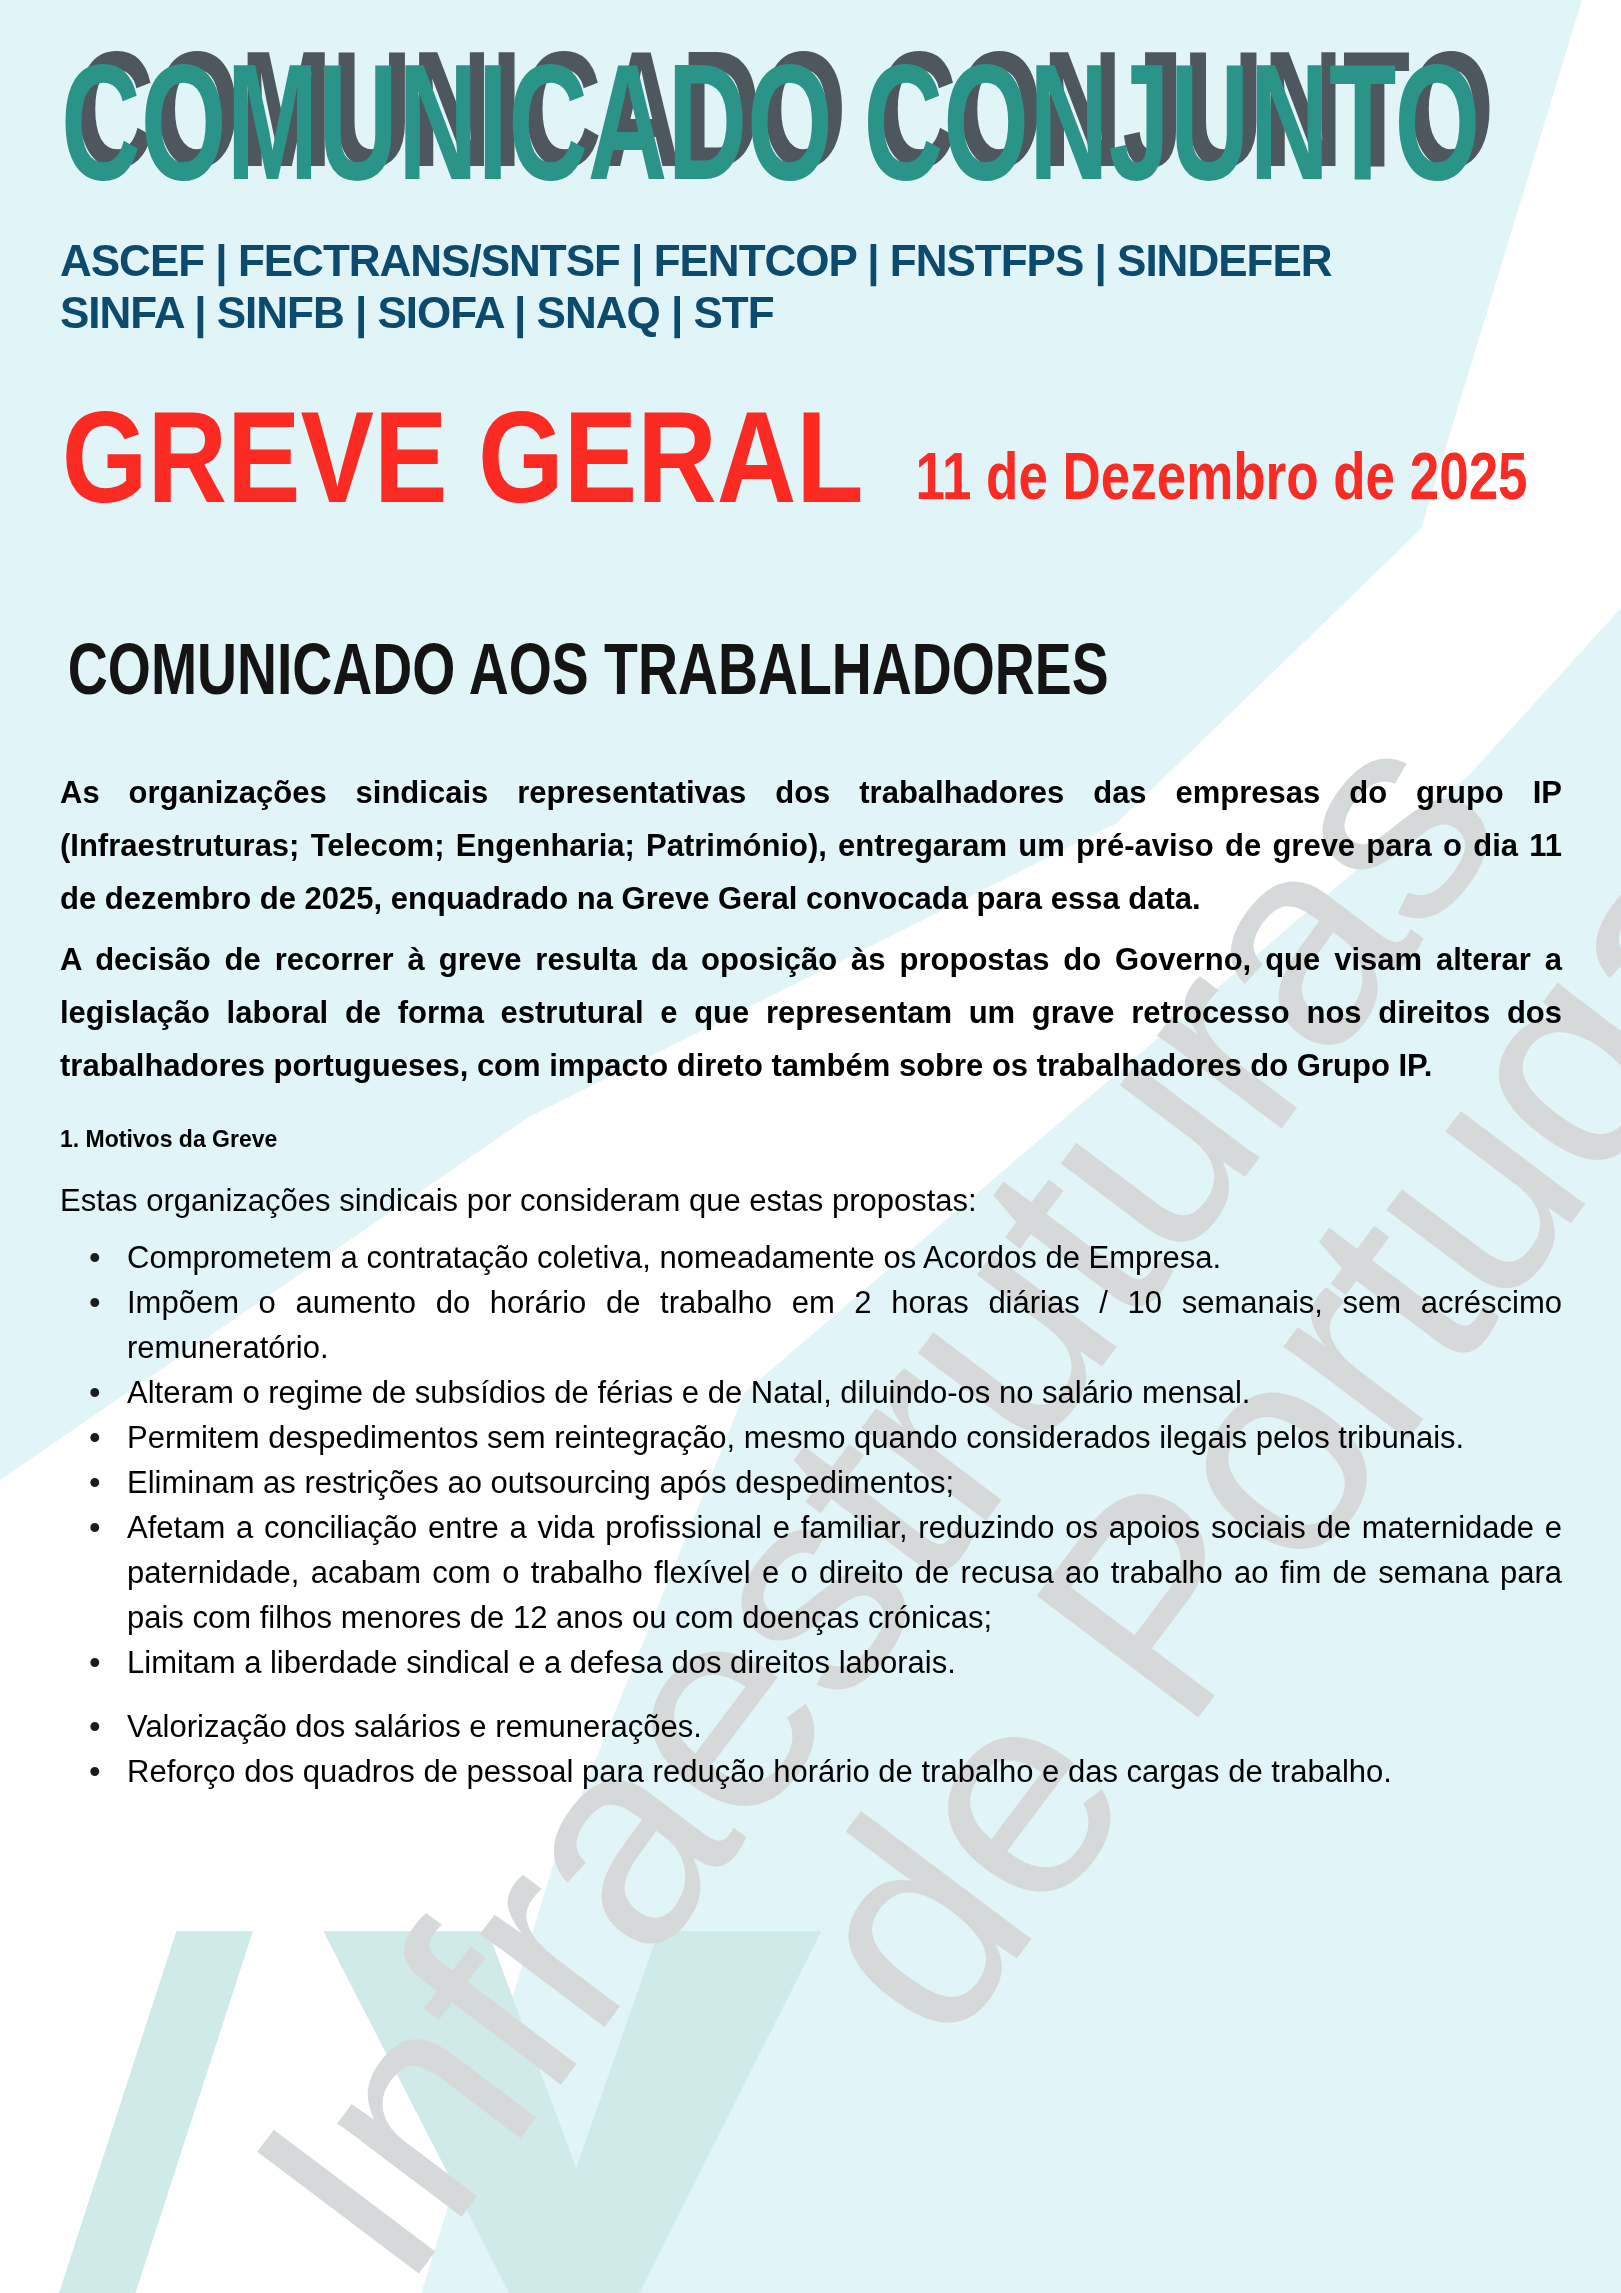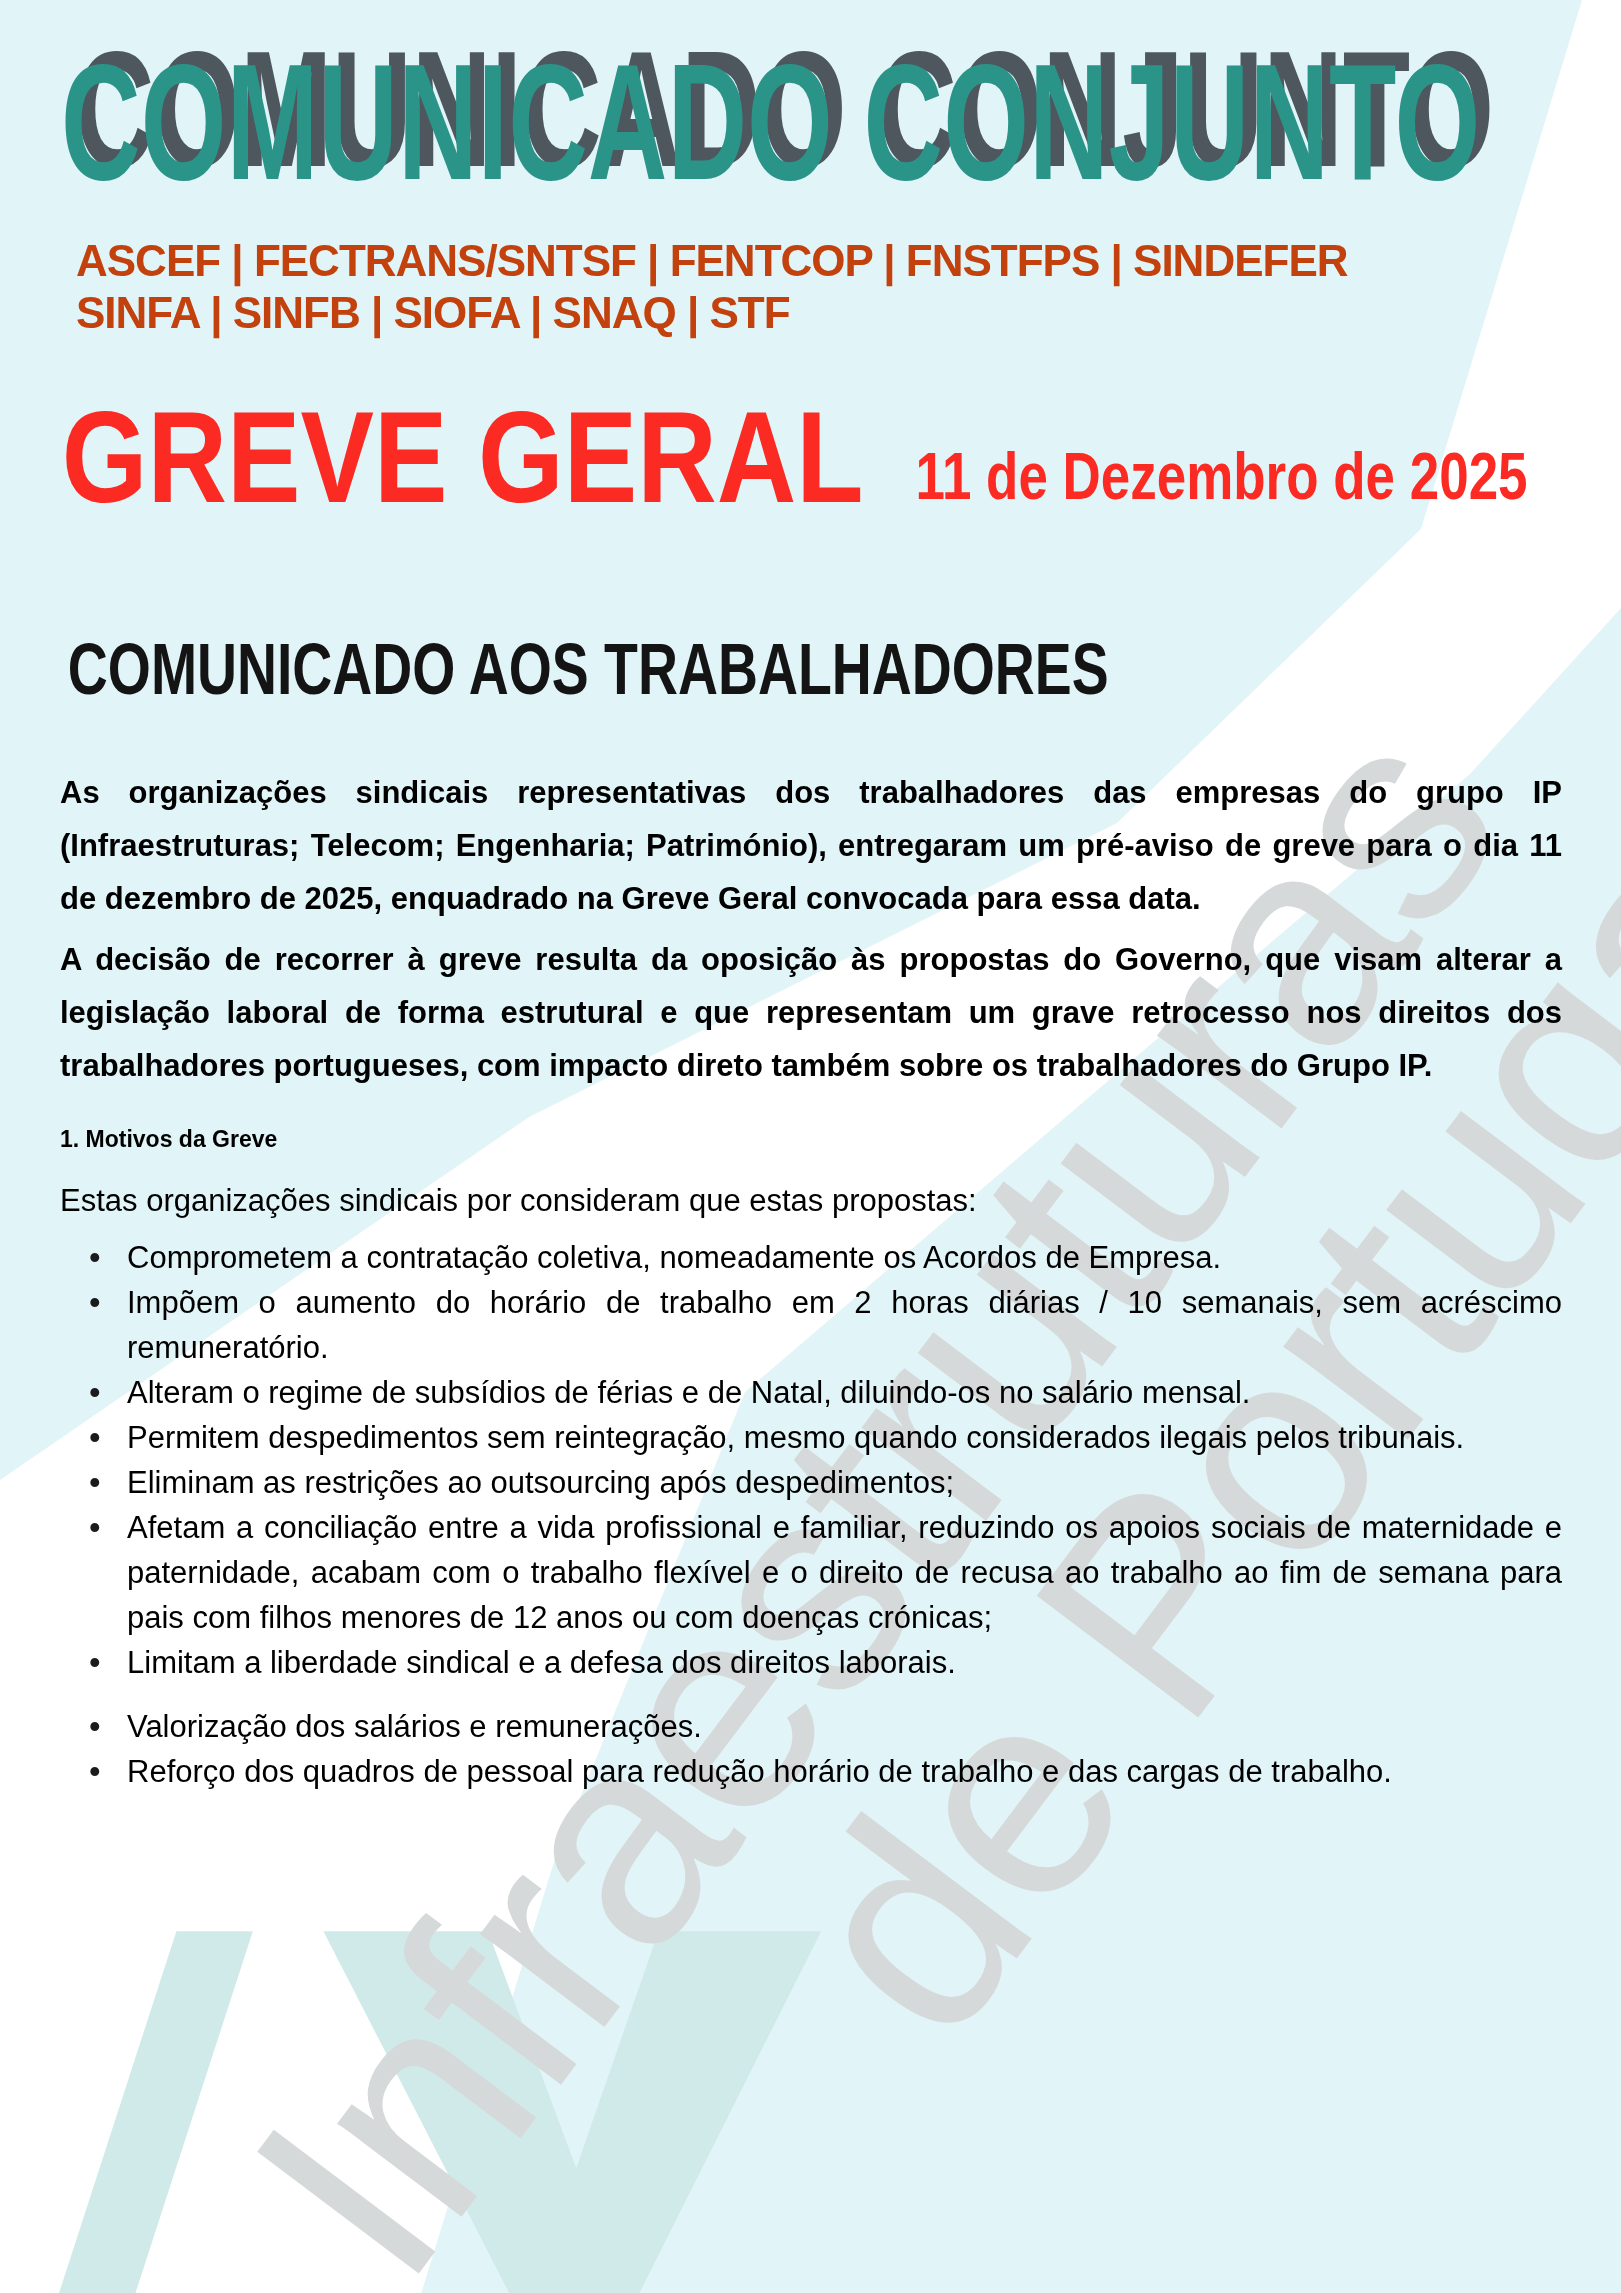--- a/index.html
+++ b/index.html
@@ -25,21 +25,21 @@
     color:#D6D9DA;font-size:294px;font-weight:normal;
     line-height:0.98;white-space:nowrap;letter-spacing:-3.9px;
   }
   .watermark .wm2{padding-left:519px;}
   
   .fg{position:absolute;z-index:10;}
   .title-svg{left:60px;top:27.4px;}
   .title-svg text{font-family:"Liberation Sans",sans-serif;font-weight:bold;font-size:168px;}
   .t-shadow{fill:#4E575D;}
   .t-main{fill:#2B9489;}
-  .unions{left:60px;top:235px;color:#c2410c;font-weight:bold;font-size:44px;line-height:52px;letter-spacing:-1px;margin-left:16px;}
+  .unions{left:60px;top:235px;color:#0c4a6e;font-weight:bold;font-size:44px;line-height:52px;letter-spacing:-1px;}
   .greve-svg{left:60px;top:372px;}
   .greve-svg text{font-family:"Liberation Sans",sans-serif;font-weight:bold;fill:#FB2B24;}
   .g-big{font-size:132px;}
   .g-date{font-size:68px;}
   .sub-svg{left:60px;top:627px;}
   .sub-svg text{font-family:"Liberation Sans",sans-serif;font-weight:bold;font-size:74px;fill:#141414;}
   .content{left:60px;top:766px;width:1502px;color:#000000;}
   .content p.par{margin:0;font-weight:bold;font-size:31px;line-height:53px;text-align:justify;}
   .content p.par.second{margin-top:7.8px;}
   .content h3.sec{margin:0;font-size:23px;line-height:45px;font-weight:bold;}

